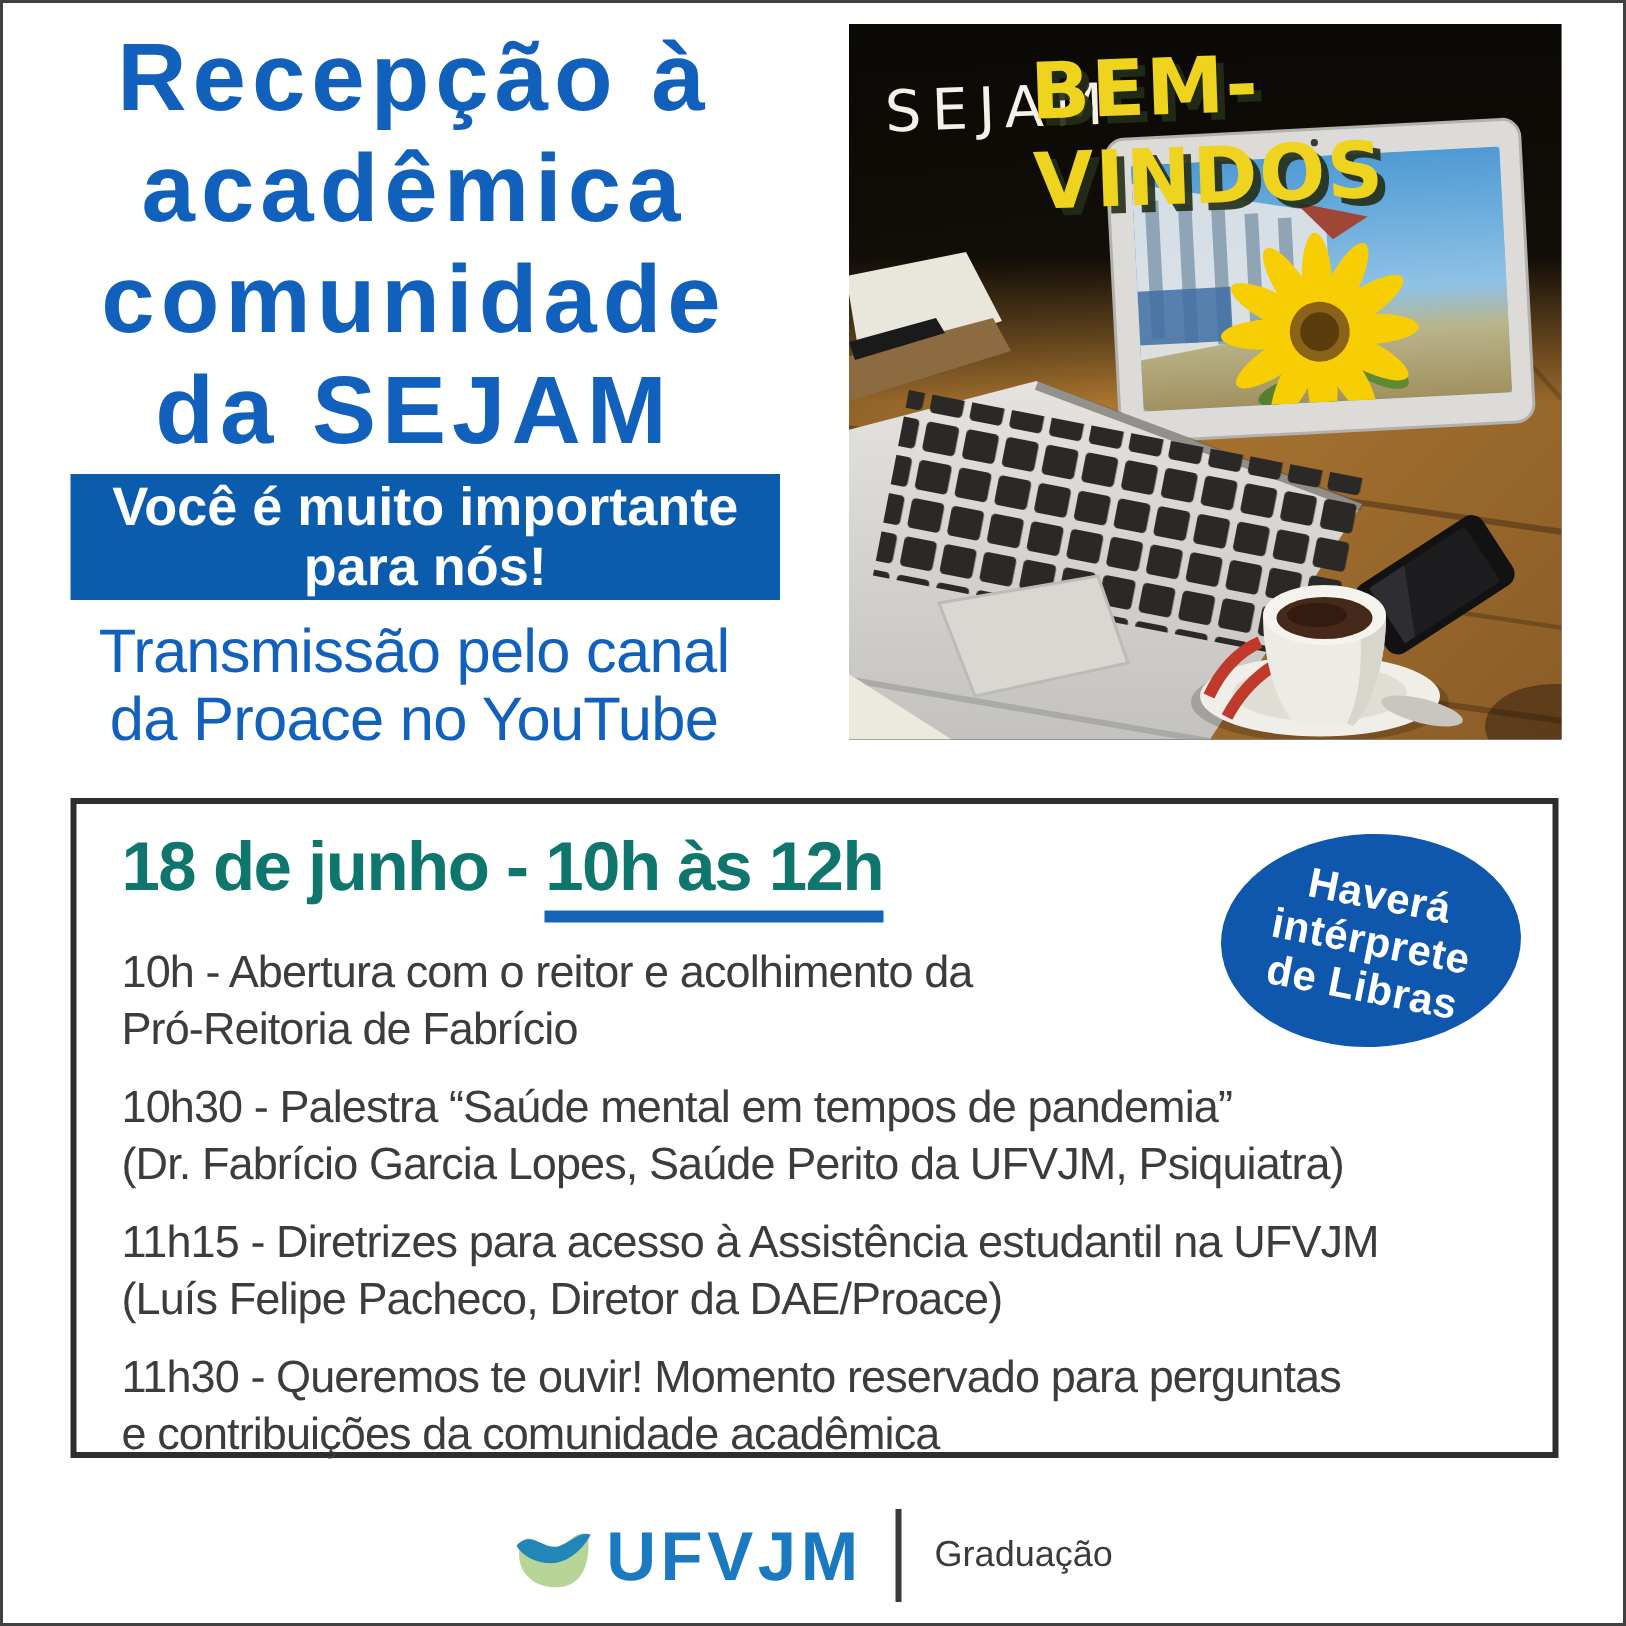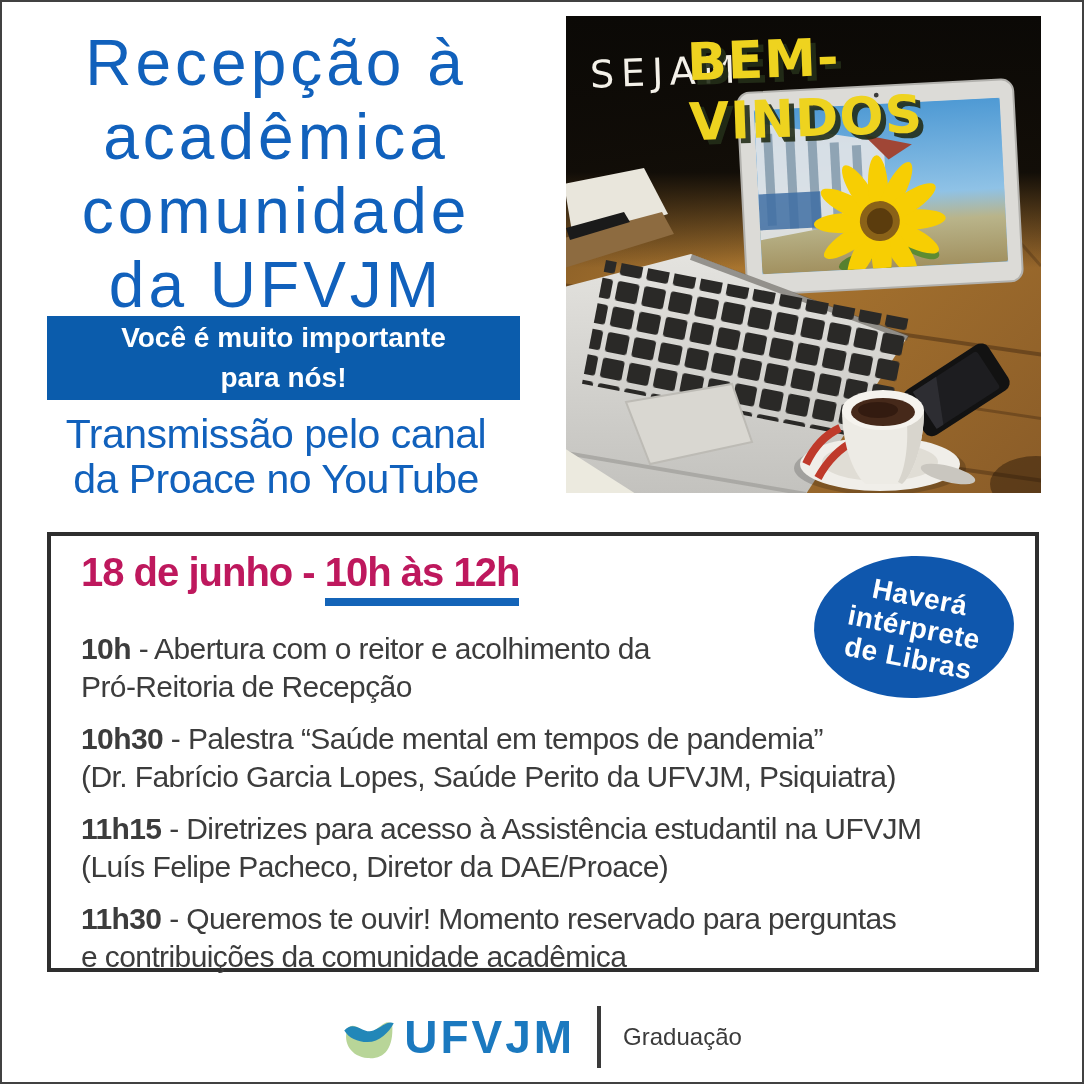--- a/index.html
+++ b/index.html
@@ -3,27 +3,27 @@
 <meta charset="utf-8">
 <style>
   html,body{margin:0;padding:0;background:#ffffff;}
   .poster{
     position:relative;width:1084px;height:1084px;background:#ffffff;
     border:2px solid #414141;box-sizing:border-box;overflow:hidden;
     font-family:"Liberation Sans",sans-serif;
   }
   
   .headline{
-    position:absolute;left:18px;top:24px;width:512px;text-align:center;
-    color:#1161bc;font-weight:normal;font-size:64px;line-height:74px;letter-spacing:4px;
+    position:absolute;left:18px;top:12px;width:512px;text-align:center;
+    color:#1161bc;font-weight:bold;font-size:64px;line-height:74px;letter-spacing:4px;
   }
   .highlight-box{
     position:absolute;left:45px;top:314px;width:473px;height:84px;
     background:#0b5cac;color:#ffffff;text-align:center;
-    font-weight:bold;font-size:28px;line-height:40px;
+    font-weight:bold;font-size:36px;line-height:40px;
     display:flex;flex-direction:column;justify-content:center;
   }
   .transmission{
     position:absolute;left:18px;top:410px;width:512px;text-align:center;
     color:#1161bc;font-weight:normal;font-size:41px;line-height:45px;letter-spacing:-0.5px;
   }
   
   .hero{
     position:absolute;left:564px;top:14px;width:475px;height:477px;margin:0;
     background:#0b0906;overflow:hidden;
@@ -40,32 +40,32 @@
     text-shadow:5px 5px 0 rgba(36,46,24,0.9);
     font-family:"DejaVu Sans",sans-serif;
   }
   
   .schedule-box{
     position:absolute;left:45px;top:530px;width:992px;height:440px;
     border:4px solid #2e2e2e;box-sizing:border-box;background:#ffffff;
   }
   .schedule-title{
     position:absolute;left:30px;top:14px;
-    color:#be185d;font-weight:bold;font-size:40px;letter-spacing:-1px;white-space:nowrap;text-align:right;
+    color:#0f766e;font-weight:bold;font-size:46px;letter-spacing:-1px;white-space:nowrap;text-align:right;
   }
   .schedule-title .time-underlined{
     display:inline-block;border-bottom:8px solid #1464b8;padding-bottom:3px;
   }
   .entries{position:absolute;left:30px;top:94px;}
   .entry{margin:0 0 14px 0;}
   .entry-line{
     display:block;white-space:nowrap;color:#3c3c3c;
     font-size:30px;line-height:38px;letter-spacing:-0.6px;
   }
-  .entry-time{font-weight:bold;}
+  .entry-time{font-weight:normal;}
   
   .badge{
     position:absolute;left:763px;top:20px;width:200px;height:142px;
     background:#0f57ad;border-radius:50%;transform:rotate(-2deg);
     display:flex;align-items:center;justify-content:center;
   }
   .badge-text{
     transform:rotate(13deg);text-align:center;color:#ffffff;
     font-weight:bold;font-size:28px;line-height:31px;letter-spacing:0.5px;
   }
@@ -83,21 +83,21 @@
 </style>
 </head>
 <body>
 
 <div class="poster">
 
   <h1 class="headline" style="margin:0;">
     <div>Recepção à</div>
     <div>acadêmica</div>
     <div>comunidade</div>
-    <div>da UFVJM</div>
+    <div>da SEJAM</div>
   </h1>
 
   <div class="highlight-box">
     <div>Você é muito importante</div>
     <div>para nós!</div>
   </div>
 
   <div class="transmission">
     <div>Transmissão pelo canal</div>
     <div>da Proace no YouTube</div>
@@ -216,21 +216,21 @@
   </figure>
 
   <section class="schedule-box">
     <h2 class="schedule-title" style="margin:0;">
       <span>18 de junho - </span><span class="time-underlined">10h às 12h</span>
     </h2>
 
     <div class="entries">
       <p class="entry">
         <span class="entry-line"><span class="entry-time">10h</span><span> - Abertura com o reitor e acolhimento da</span></span>
-        <span class="entry-line">Pró-Reitoria de Recepção</span>
+        <span class="entry-line">Pró-Reitoria de Fabrício</span>
       </p>
       <p class="entry">
         <span class="entry-line"><span class="entry-time">10h30</span><span> - Palestra “Saúde mental em tempos de pandemia”</span></span>
         <span class="entry-line">(Dr. Fabrício Garcia Lopes, Saúde Perito da UFVJM, Psiquiatra)</span>
       </p>
       <p class="entry">
         <span class="entry-line"><span class="entry-time">11h15</span><span> - Diretrizes para acesso à Assistência estudantil na UFVJM</span></span>
         <span class="entry-line">(Luís Felipe Pacheco, Diretor da DAE/Proace)</span>
       </p>
       <p class="entry">

